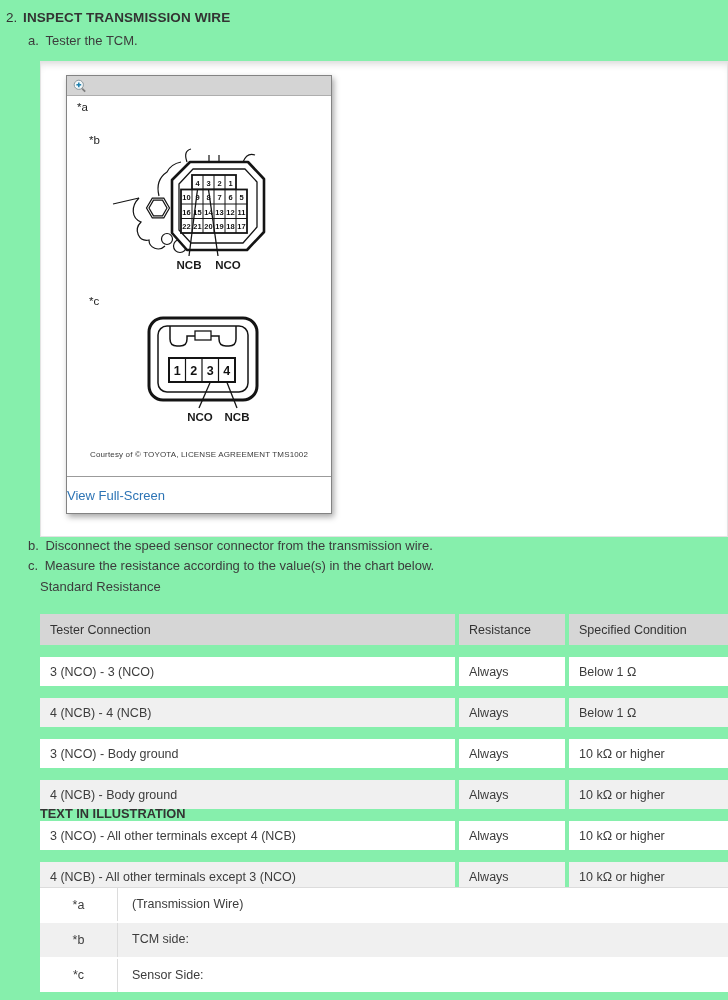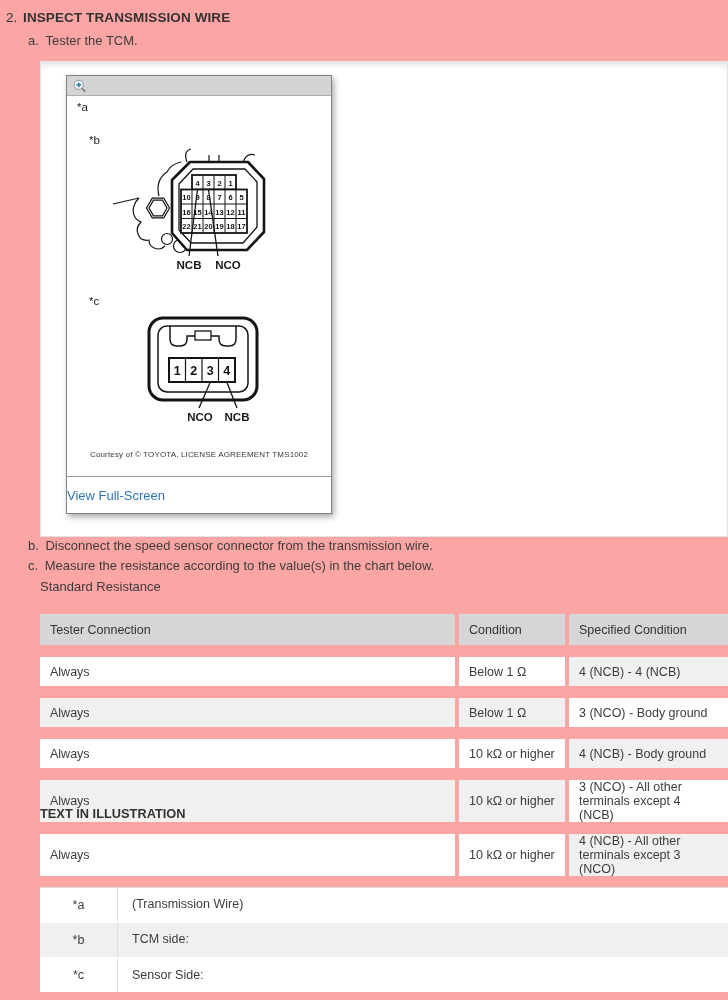--- a/index.html
+++ b/index.html
@@ -2,21 +2,21 @@
 <html><head>
 <meta charset="utf-8">
 <style>
   * { margin:0; padding:0; box-sizing:border-box; }
   html,body { background:#fff; }
   body {
     font-family:"Liberation Sans","DejaVu Sans",sans-serif;
     color:#3c3c3c;
     -webkit-font-smoothing:antialiased;
   }
-  .page { position:relative; width:728px; height:1000px; overflow:hidden; background:#fca5a5;padding-left:36px; }
+  .page { position:relative; width:728px; height:1000px; overflow:hidden; background:#86efac;padding-left:36px; }
 
   
   .step2-heading { position:absolute; left:6px; top:10px; font-size:13.5px; color:#333; }
   .step2-heading .step-title { font-weight:bold; letter-spacing:.1px; }
   .step-line { position:absolute; font-size:13px; color:#3c3c3c; }
   .step-a { left:28px; top:33px; }
   .step-b { left:28px; top:538px; }
   .step-c { left:28px; top:558px; }
   .std-res { position:absolute; left:40px; top:579px; font-size:13px; }
 
@@ -209,23 +209,24 @@
     <span style="margin-left:3px;">Disconnect the speed sensor connector from the transmission wire.</span>
   </div>
   <div class="step-line step-c">
     <span>c.</span>
     <span style="margin-left:3px;">Measure the resistance according to the value(s) in the chart below.</span>
   </div>
   <div class="std-res">Standard Resistance</div>
 
   <div class="res-table">
     <div class="res-cell res-head">Tester Connection</div>
-    <div class="res-cell res-head">Condition</div>
+    <div class="res-cell res-head">Resistance</div>
     <div class="res-cell res-head">Specified Condition</div>
 
+    <div class="res-cell">3 (NCO) - 3 (NCO)</div>
     <div class="res-cell">Always</div>
     <div class="res-cell">Below 1 Ω</div>
 
     <div class="res-cell res-row-alt">4 (NCB) - 4 (NCB)</div>
     <div class="res-cell res-row-alt">Always</div>
     <div class="res-cell res-row-alt">Below 1 Ω</div>
 
     <div class="res-cell">3 (NCO) - Body ground</div>
     <div class="res-cell">Always</div>
     <div class="res-cell">10 kΩ or higher</div>

